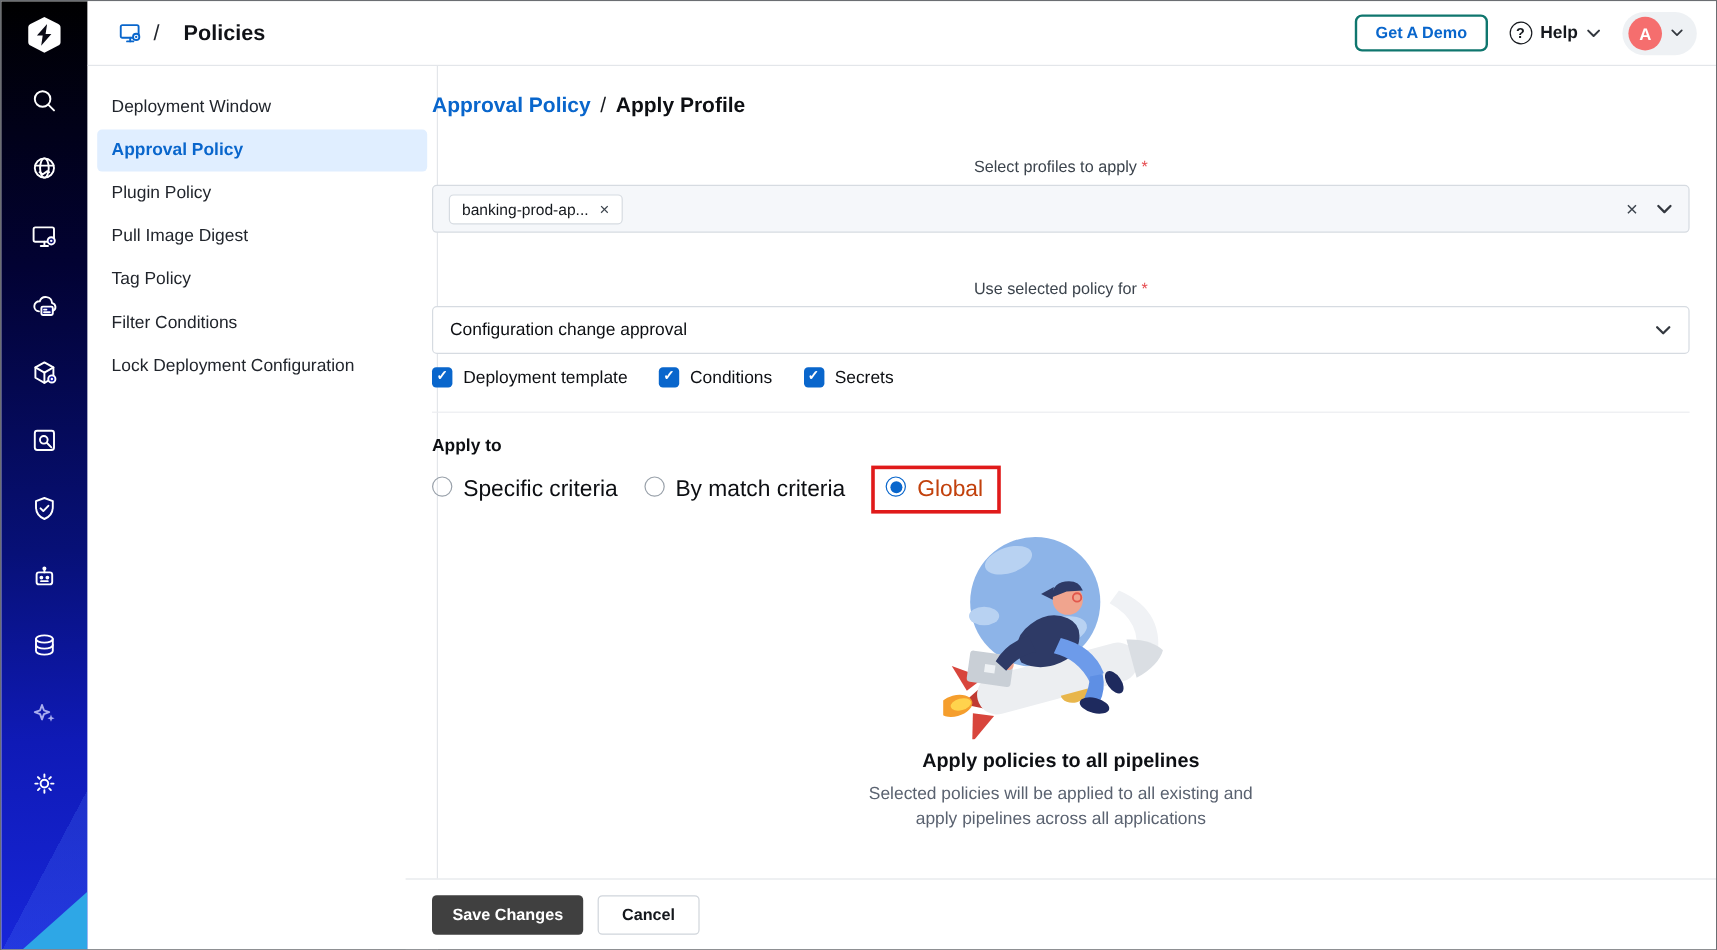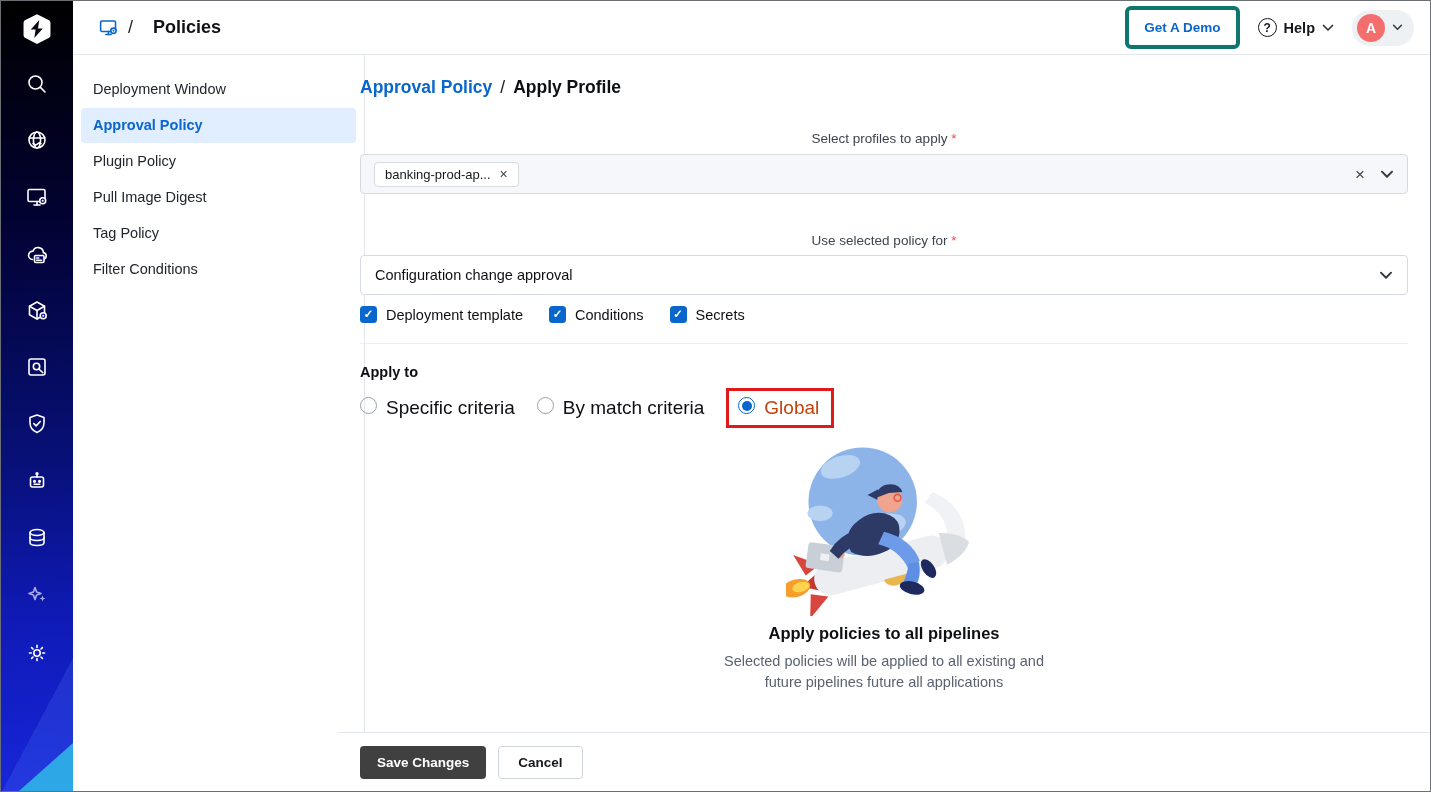--- a/index.html
+++ b/index.html
@@ -17,21 +17,21 @@
   .rail-ic{position:absolute;left:50%;transform:translateX(-50%);width:24px;height:24px;}
   .icn{stroke:#fff;stroke-width:1.6;fill:none;stroke-linecap:round;stroke-linejoin:round;width:24px;height:24px;display:block;}
 
   
   .topbar{position:absolute;left:72px;right:0;top:0;height:54px;background:#fff;border-bottom:1px solid #e3e6ea;
     display:flex;align-items:center;padding:0 16px 0 25px;}
   .crumb{display:flex;align-items:center;gap:9px;}
   .crumb-sep{font-size:18px;color:#21252c;font-weight:400;}
   .crumb-title{font-size:18px;color:#101217;font-weight:700;margin-left:11px;}
   .topbar-right{margin-left:auto;display:flex;align-items:center;gap:18px;}
-  .demo-btn{height:43px;padding:0 15px;border:4px solid #0f766e;border-radius:6px;background:#fff;
+  .demo-btn{height:31px;padding:0 15px;border:2px solid #0f766e;border-radius:6px;background:#fff;
     color:#0966cc;font-weight:700;font-size:13.5px;font-family:inherit;cursor:pointer;}
   .help{display:flex;align-items:center;gap:7px;font-weight:700;font-size:14.5px;color:#15181d;cursor:pointer;}
   .qmark{width:19px;height:19px;border:1.7px solid #15181d;border-radius:50%;display:flex;align-items:center;
     justify-content:center;font-size:12px;font-weight:700;color:#15181d;}
   .chev{stroke:#33383f;stroke-width:1.7;fill:none;stroke-linecap:round;stroke-linejoin:round;}
   .avatar-pill{display:flex;align-items:center;gap:7px;background:#eef1f4;border-radius:20px;padding:4px 11px 4px 5px;cursor:pointer;}
   .avatar{width:28px;height:28px;border-radius:50%;background:#f56e6e;color:#fff;font-weight:700;font-size:14px;
     display:flex;align-items:center;justify-content:center;}
 
   
@@ -220,20 +220,21 @@
     </div>
   </header>
 
   <nav class="subnav">
     <div class="subnav-item">Deployment Window</div>
     <div class="subnav-item active">Approval Policy</div>
     <div class="subnav-item">Plugin Policy</div>
     <div class="subnav-item">Pull Image Digest</div>
     <div class="subnav-item">Tag Policy</div>
     <div class="subnav-item">Filter Conditions</div>
+    <div class="subnav-item">Lock Deployment Configuration</div>
   </nav>
 
   <main class="content">
 
     <div class="page-crumb">
       <span class="link">Approval Policy</span>
       <span class="sep">/</span>
       <span class="current">Apply Profile</span>
     </div>
 
@@ -331,21 +332,21 @@
         <ellipse cx="129" cy="161" rx="13" ry="6.5" fill="#1e2a5e" transform="rotate(14 129 161)"></ellipse>
         <ellipse cx="146" cy="141" rx="11" ry="6" fill="#1e2a5e" transform="rotate(55 146 141)"></ellipse>
         <circle cx="106" cy="70" r="13" fill="#f0a48e"></circle>
         <path d="M92 68q1-14 15-14q9 0 12 8l-14 1z" fill="#2e3a66"></path>
         <path d="M93 70l-10-5 11-6z" fill="#2e3a66"></path>
         <circle cx="114" cy="68" r="3.6" fill="none" stroke="#e2574c" stroke-width="1.6"></circle>
       </svg>
       <div class="es-title">Apply policies to all pipelines</div>
       <div class="es-desc">
         <div>Selected policies will be applied to all existing and</div>
-        <div>future pipelines future all applications</div>
+        <div>apply pipelines across all applications</div>
       </div>
     </div>
   </main>
 
   <footer class="footbar">
     <button class="btn-primary">Save Changes</button>
     <button class="btn-secondary">Cancel</button>
   </footer>
 
 </div>

